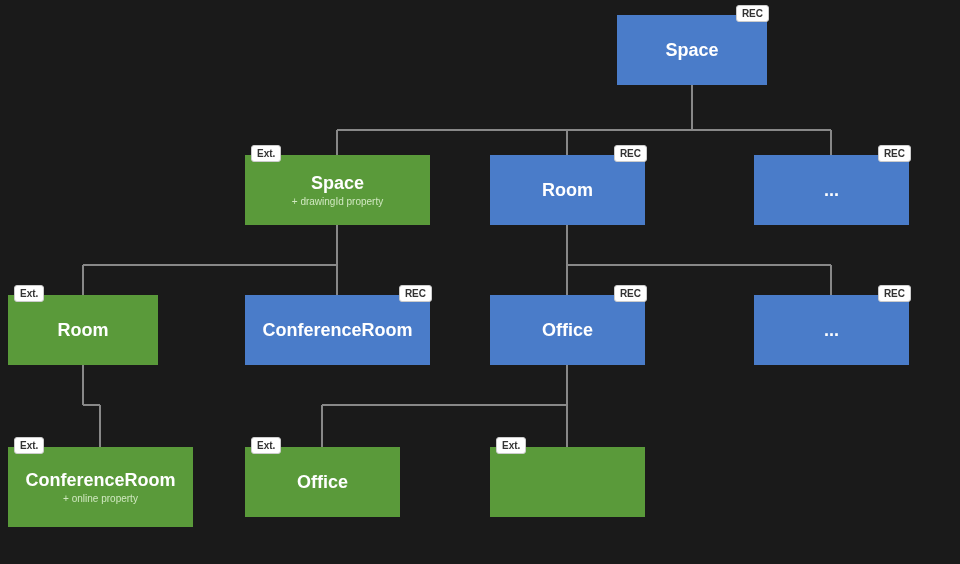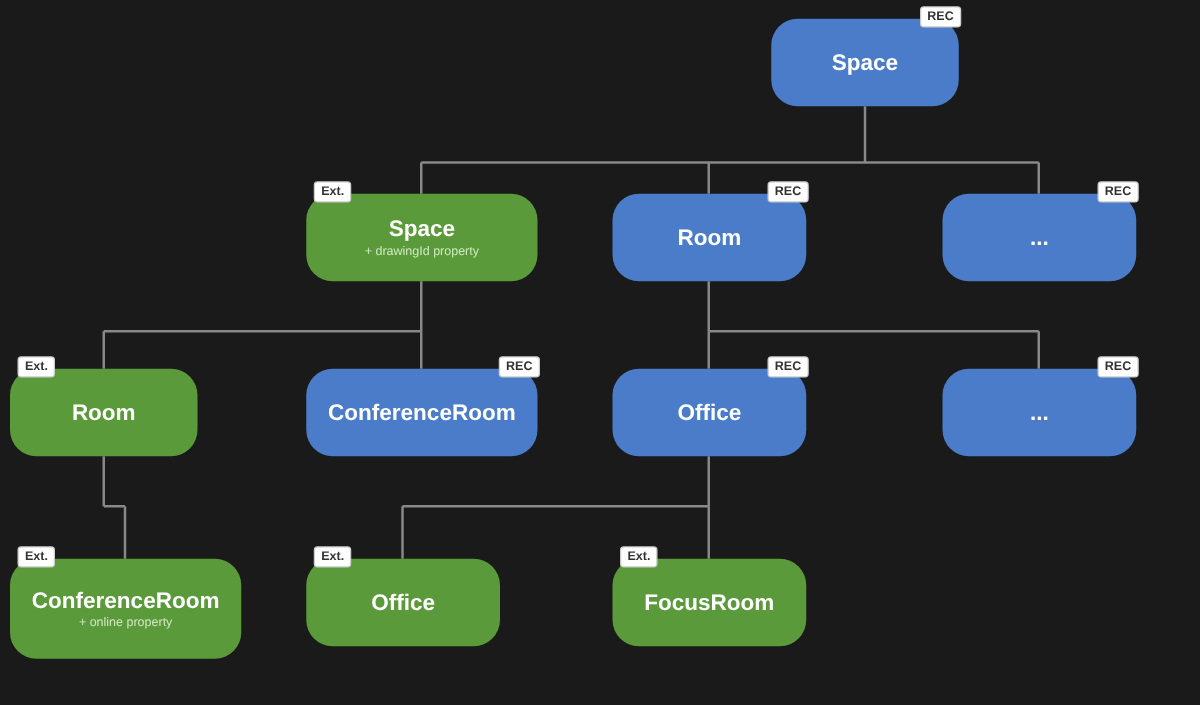--- a/index.html
+++ b/index.html
@@ -7,21 +7,21 @@
       background: #1a1a1a;
       width: 960px;
       height: 564px;
       overflow: hidden;
       font-family: Arial, sans-serif;
       position: relative;
     }
 
     .node {
       position: absolute;
-      border-radius: 21px;
+      border-radius: 0;
       display: flex;
       align-items: center;
       justify-content: center;
       flex-direction: column;
       font-size: 18px;
       font-weight: bold;
       color: white;
       text-align: center;
     }
 
@@ -156,14 +156,13 @@
   <span class="sub-label">+ online property</span>
 </div>
 
 <div class="node node-green" style="left:245px; top:447px; width:155px; height:70px;">
   <span class="badge-ext">Ext.</span>
   <span>Office</span>
 </div>
 
 <div class="node node-green" style="left:490px; top:447px; width:155px; height:70px;">
   <span class="badge-ext">Ext.</span>
-  <span>FocusRoom</span>
 </div>
 
 </body></html>

